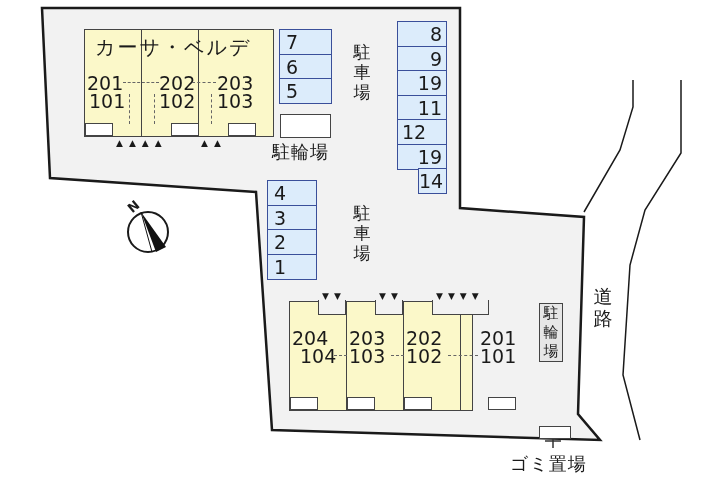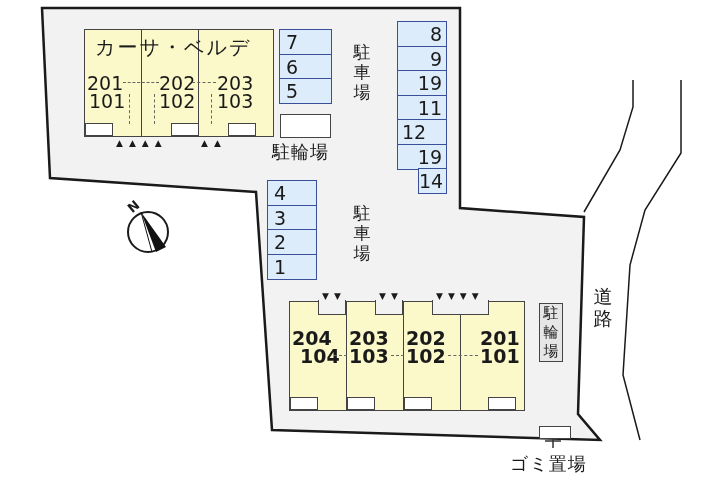--- a/index.html
+++ b/index.html
@@ -88,21 +88,21 @@
 
 <div class="pcol" style="left:267px;top:180px;width:50px;">
   <div class="slot" style="padding-left:6px;"><span>4</span></div>
   <div class="slot" style="padding-left:6px;"><span>3</span></div>
   <div class="slot" style="padding-left:6px;"><span>2</span></div>
   <div class="slot" style="padding-left:6px;"><span>1</span></div>
 </div>
 
 <div class="vlabel" style="left:352px;top:203px;">駐車場</div>
 
-<div class="bldg" style="left:289px;top:301px;width:236px;height:110px;font-weight:bold;">
+<div class="bldg" style="left:289px;top:301px;width:184px;height:110px;">
   <div class="unitdiv" style="left:56px;"></div>
   <div class="unitdiv" style="left:113px;"></div>
   <div class="unitdiv" style="left:170px;"></div>
   <div class="num" style="left:2px;top:27px;">204</div>
   <div class="num" style="left:59px;top:27px;">203</div>
   <div class="num" style="left:116px;top:27px;">202</div>
   <div class="num" style="left:190px;top:27px;">201</div>
   <div class="num" style="left:10px;top:45px;">104</div>
   <div class="num" style="left:59px;top:45px;">103</div>
   <div class="num" style="left:116px;top:45px;">102</div>

